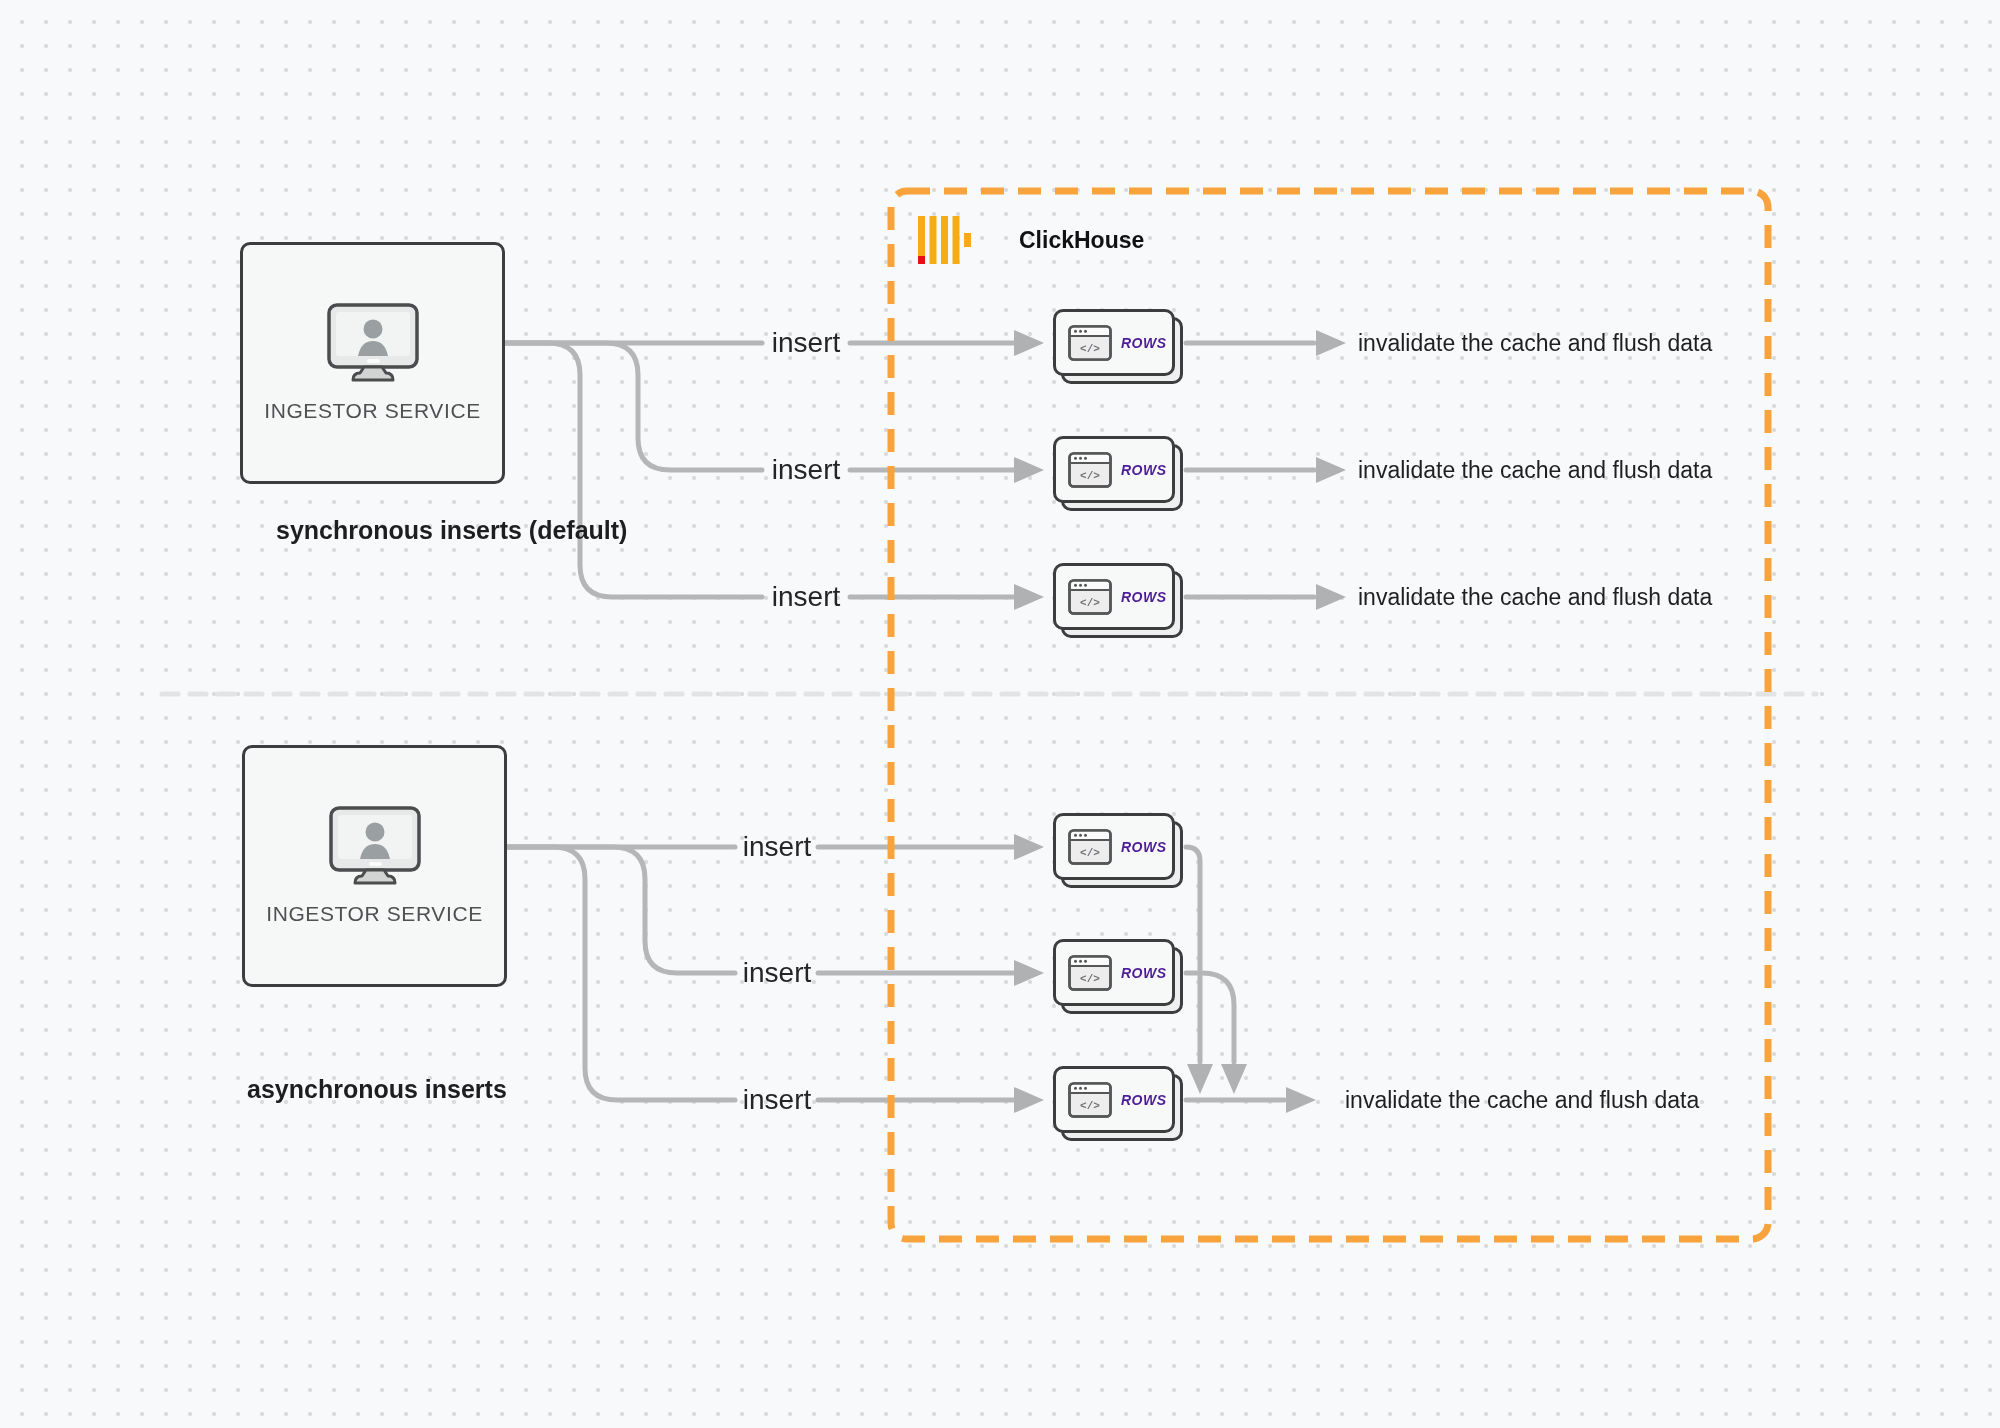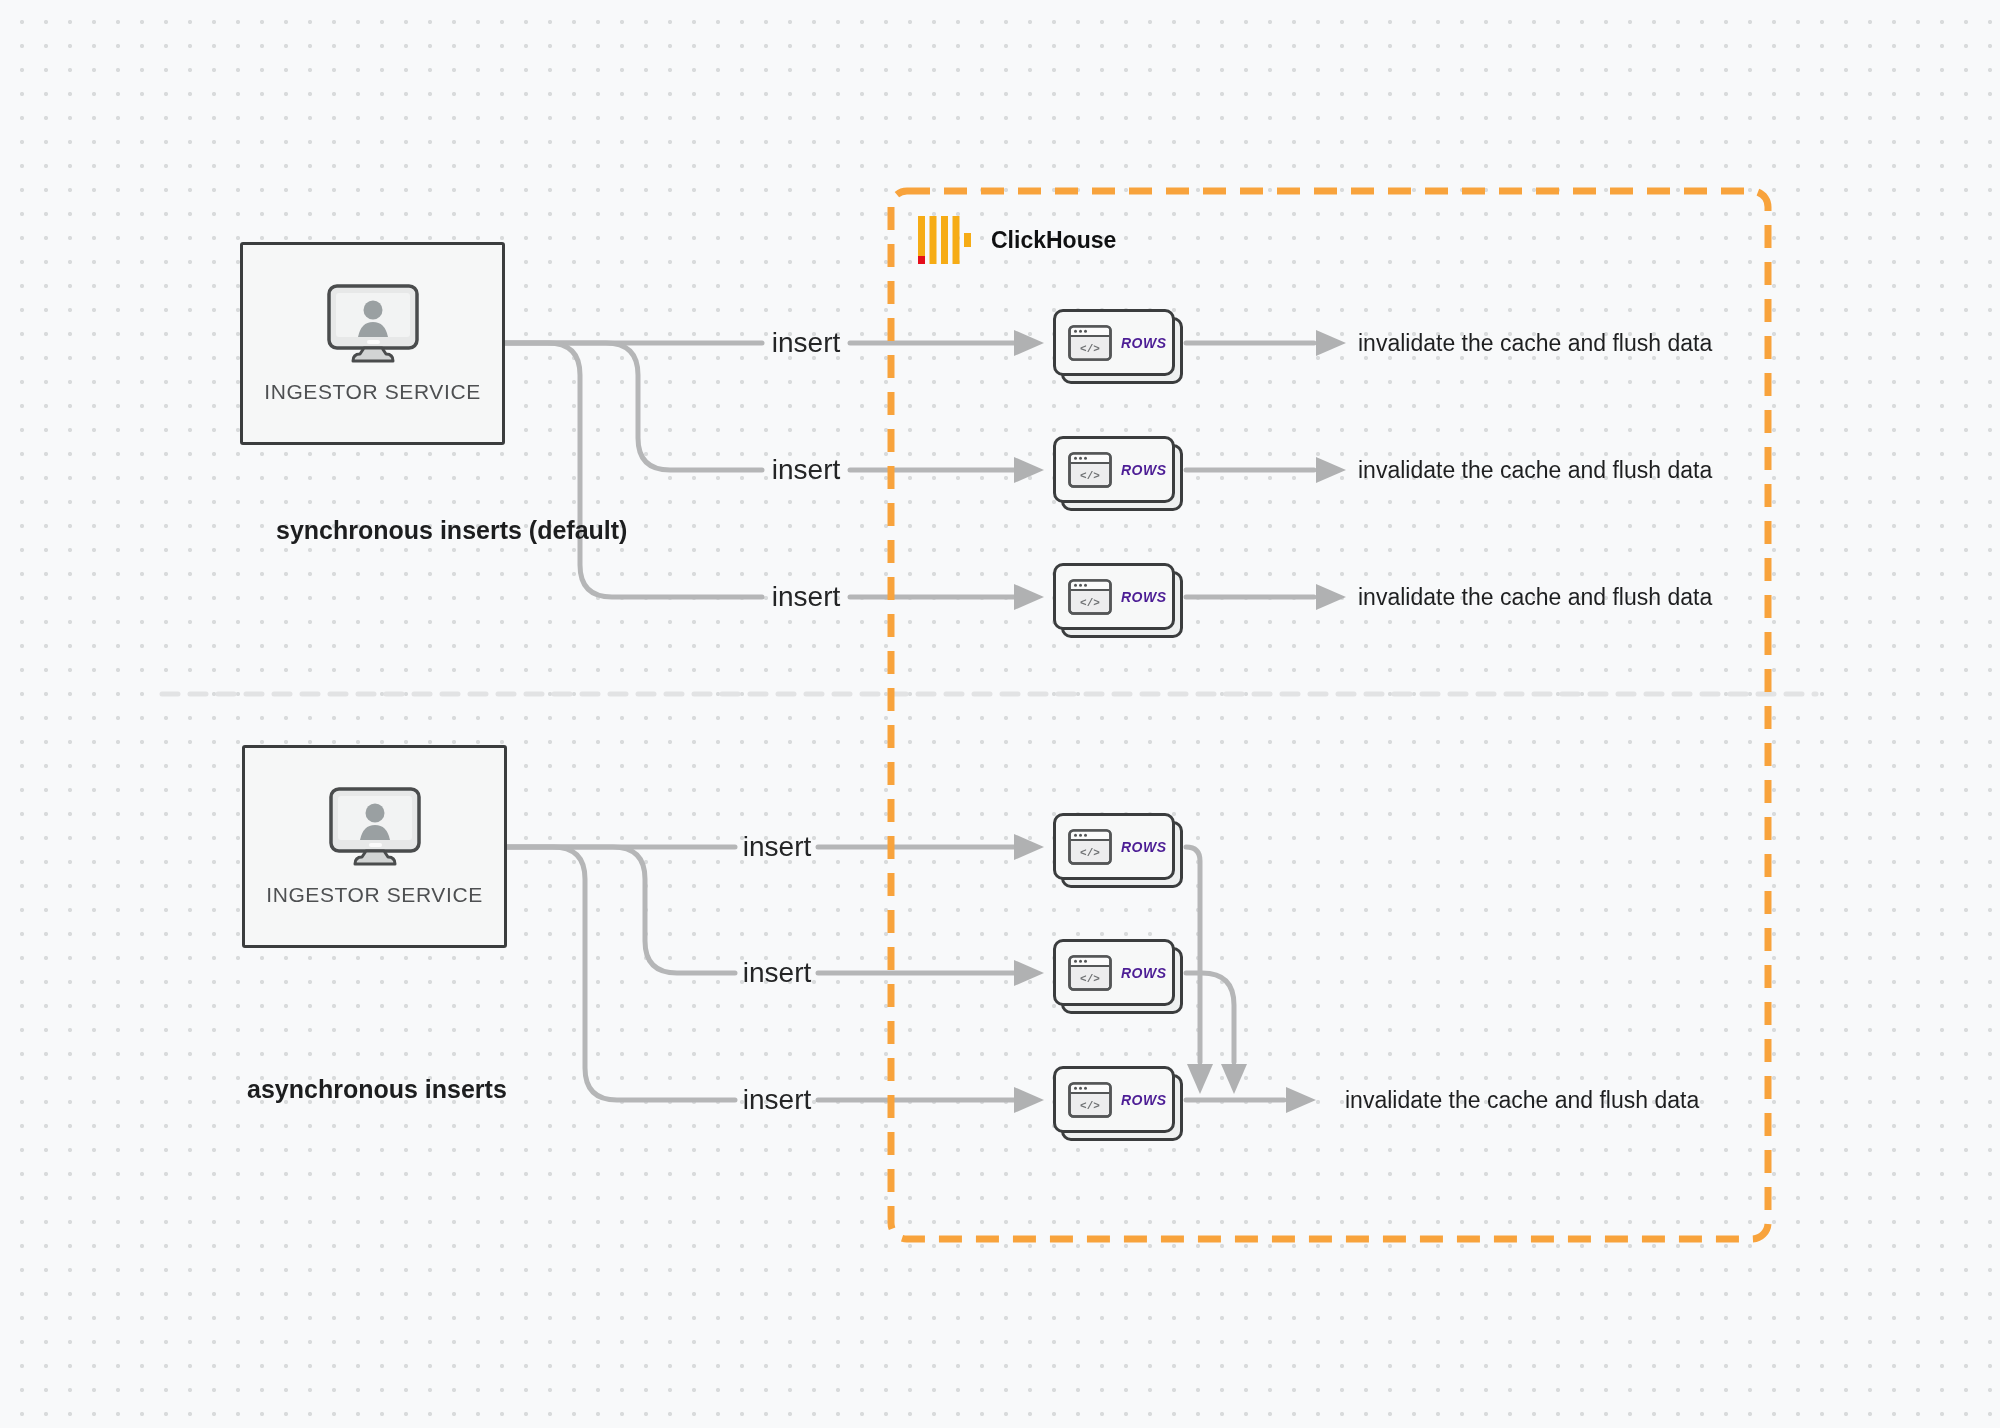--- a/index.html
+++ b/index.html
@@ -7,22 +7,22 @@
     position:relative;width:2000px;height:1428px;overflow:hidden;
     font-family:"Liberation Sans",sans-serif;
     background-color:#f8f9fa;
     background-image:radial-gradient(circle,#d9dbdc 1.9px,transparent 2.3px);
     background-size:24px 24px;background-position:10px 10px;
   }
   svg.layer{position:absolute;left:0;top:0;pointer-events:none;}
 
   
   .ingestor{
-    position:absolute;width:265px;height:203px;box-sizing:border-box;
-    background:#f6f7f7;border:3.5px solid #3b3d3e;border-radius:3px;
+    position:absolute;width:265px;height:242px;box-sizing:border-box;
+    background:#f6f7f7;border:3.5px solid #3b3d3e;border-radius:10px;
     display:flex;flex-direction:column;align-items:center;justify-content:center;gap:14px;
   }
   .ingestor-label{font-size:21px;color:#4e5052;letter-spacing:0.6px;}
 
   
   .card{position:absolute;width:130px;height:75px;}
   .card-back{
     position:absolute;left:8px;top:8px;width:122px;height:67px;box-sizing:border-box;
     background:#eef0f0;border:3px solid #3b3d3e;border-radius:10px;
   }
@@ -37,21 +37,21 @@
     position:absolute;transform:translate(-50%,-50%);
     font-size:28px;color:#242526;white-space:nowrap;
   }
   .result-label{
     position:absolute;transform:translateY(-50%);
     font-size:23px;color:#1e1f20;white-space:nowrap;text-align:center;
   }
   .caption{position:absolute;font-size:25px;font-weight:700;color:#1d1e1f;white-space:nowrap;}
 
   .ch-logo{position:absolute;display:flex;align-items:center;gap:17px;}
-  .ch-label{font-size:23px;font-weight:600;color:#101112;}
+  .ch-label{font-size:23px;font-weight:600;color:#101112;margin-left:28px;}
   .code-glyph{font-size:11px;font-weight:600;fill:#6f7173;font-family:"Liberation Mono",monospace;}
 </style>
 </head>
 <body>
 
 <div class="stage">
 
   <svg class="layer" width="2000" height="1428">
     <g stroke="#b5b6b7" stroke-width="5" fill="none" stroke-linecap="round" stroke-linejoin="round">
 

